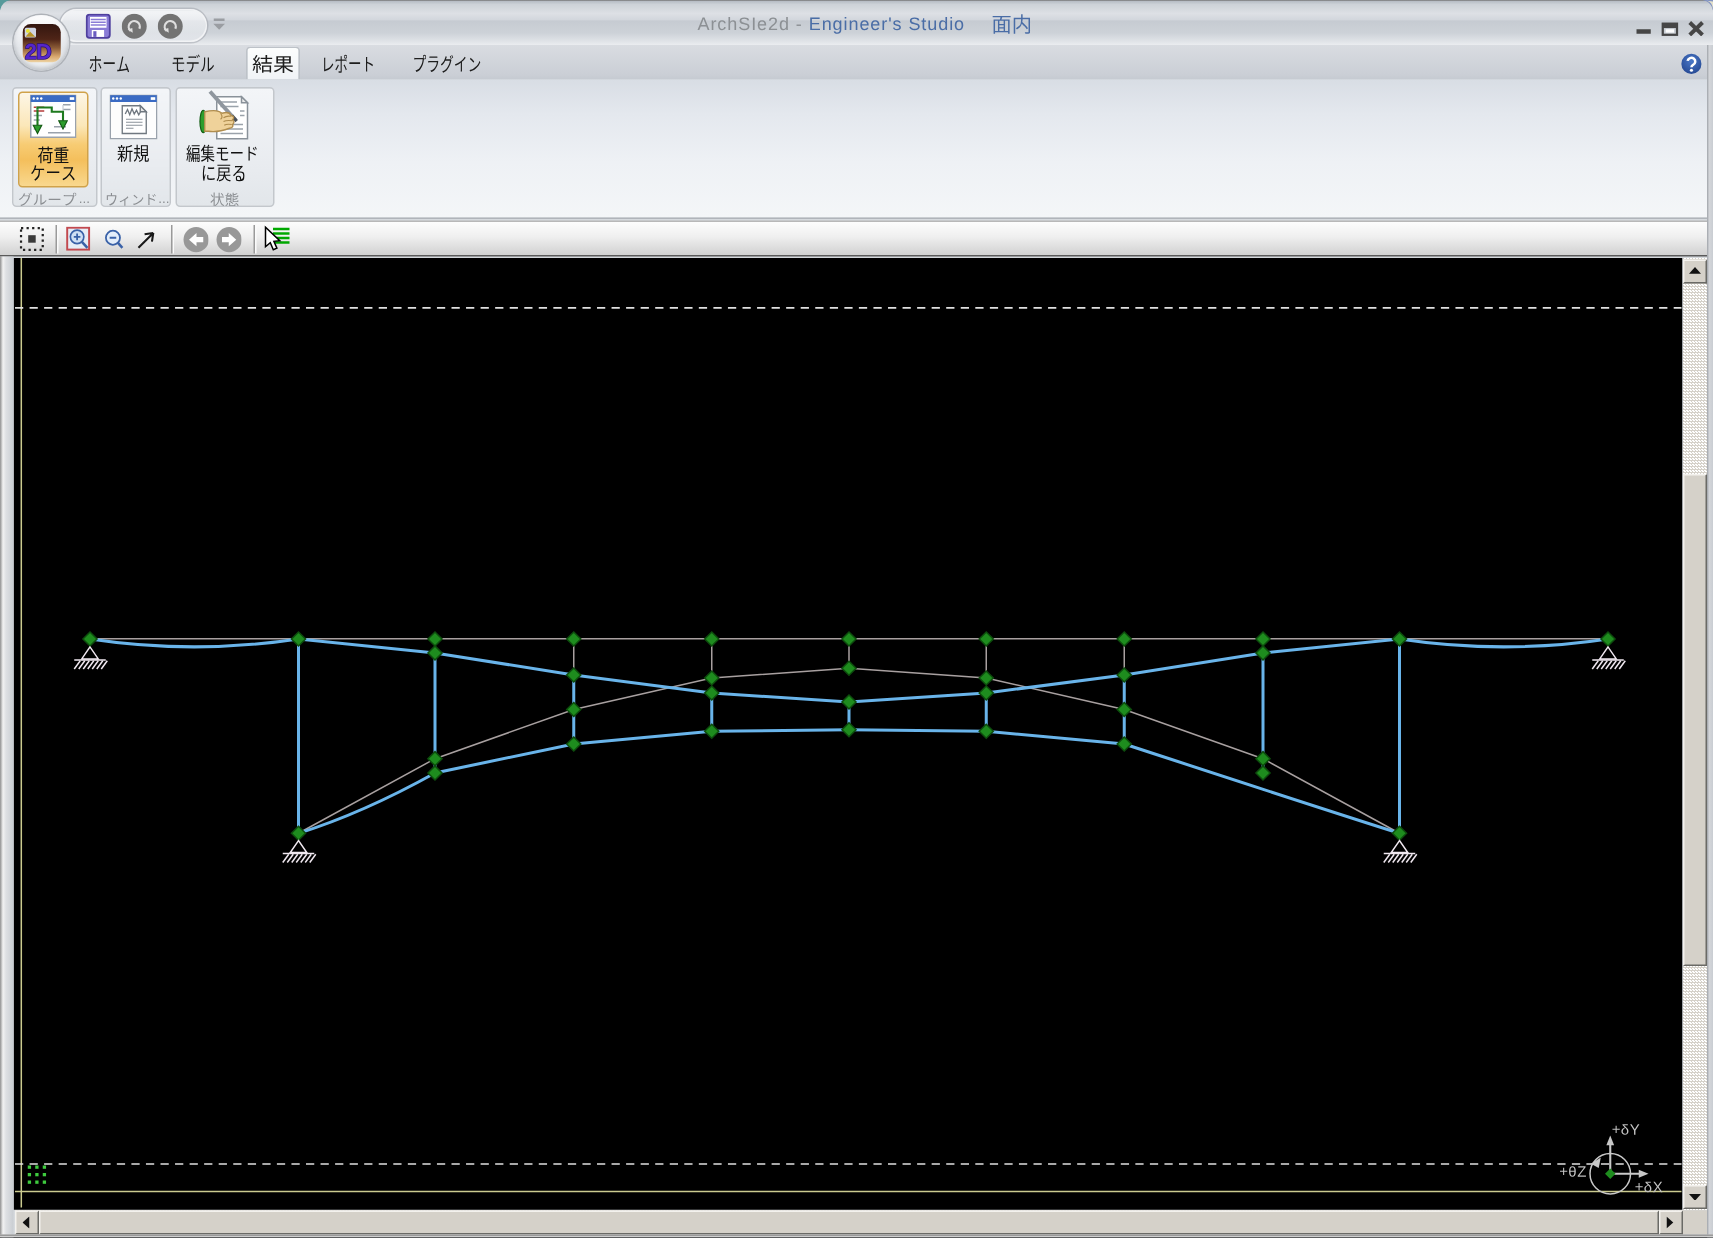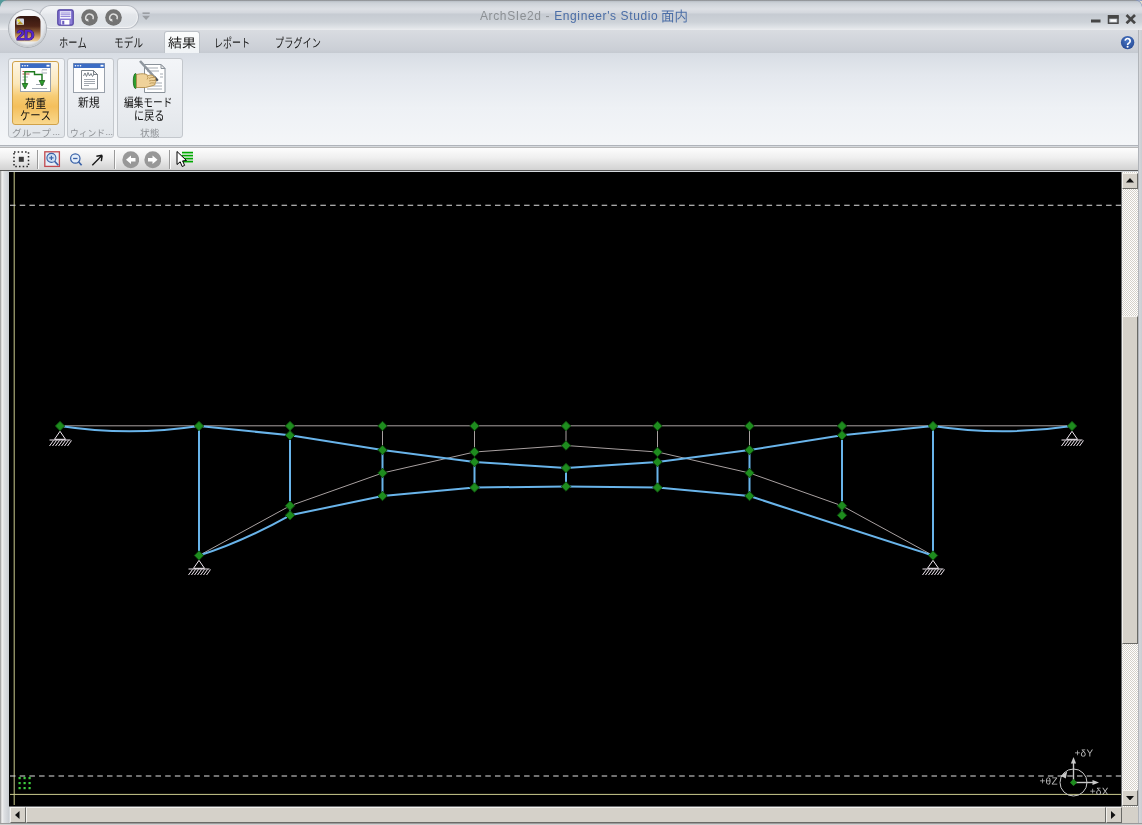--- a/index.html
+++ b/index.html
@@ -34,21 +34,21 @@
     </svg>
 <svg class="abs" style="left:105.0px;top:9px" width="17" height="17">
 <circle cx="8.5" cy="8.5" r="8.3" fill="#737373"></circle>
 <path d="M6.1,11.6 A3.7,3.7 0 1 1 11.9,10.2" fill="none" stroke="#dedede" stroke-width="1.5"></path>
 <path d="M4.1,10.6 L7.5,12.9 L7.2,9.7 Z" fill="#dedede"></path>
     </svg>
 <svg class="abs" style="left:140.5px;top:12px" width="11" height="10">
       <line x1="1.5" y1="1.2" x2="8.7" y2="1.2" stroke="#9a9da2" stroke-width="1.6"></line>
       <path d="M1.2,3.8 L9,3.8 L5.1,7.9 Z" fill="#9a9da2"></path>
     </svg>
-<div class="abs" style="left:480px;top:9px;font-size:12px;letter-spacing:0.62px;color:#8c9094;white-space:nowrap">ArchSIe2d - <span style="color:#4a6da6">Engineer's Studio</span></div>
+<div class="abs" style="left:465px;top:9px;font-size:12px;letter-spacing:0.62px;color:#8c9094;white-space:nowrap">ArchSIe2d - <span style="color:#4a6da6">Engineer's Studio</span></div>
 <svg style="position:absolute;left:660.5px;top:9.5px;overflow:visible" width="27" height="14.5">
       <path transform="translate(0,11.5) scale(1.1250,1.0890)" d="M4.66 -4.27 L7.20 -4.27 L7.20 -3.00 L4.66 -3.00 L4.66 -4.27 Z M4.66 -5.00 L4.66 -7.00 L7.20 -7.00 L7.20 -5.00 L4.66 -5.00 Z M4.66 -2.27 L7.20 -2.27 L7.20 -0.83 L4.66 -0.83 L4.66 -2.27 Z M0.69 -10.00 L0.69 -9.12 L5.31 -9.12 Q5.23 -8.70 5.16 -8.46 Q5.09 -8.22 4.98 -7.83 L1.23 -7.83 L1.23 0.86 L2.11 0.86 L2.11 0.00 L9.83 0.00 L9.83 0.86 L10.73 0.86 L10.73 -7.83 L5.91 -7.83 L6.38 -9.12 L11.33 -9.12 L11.33 -10.00 L0.69 -10.00 Z M2.11 -0.83 L2.11 -7.00 L3.83 -7.00 L3.83 -0.83 L2.11 -0.83 Z M9.83 -0.83 L8.03 -0.83 L8.03 -7.00 L9.83 -7.00 L9.83 -0.83 Z M13.17 -8.88 L13.17 0.94 L14.06 0.94 L14.06 -8.00 L17.53 -8.00 Q17.47 -6.23 17.25 -5.13 Q17.03 -4.03 14.38 -2.45 Q14.59 -2.27 14.74 -2.09 Q14.89 -1.91 15.03 -1.69 Q16.64 -2.73 17.08 -3.37 Q17.52 -4.00 17.97 -5.28 Q19.06 -4.16 19.67 -3.46 Q20.28 -2.77 20.89 -1.86 L21.64 -2.52 Q20.89 -3.52 20.16 -4.30 Q19.42 -5.08 18.23 -6.25 Q18.36 -6.84 18.39 -7.14 Q18.42 -7.44 18.44 -8.00 L21.94 -8.00 L21.94 -0.33 Q21.94 -0.08 21.91 -0.04 Q21.88 0.00 21.64 0.00 Q21.39 0.00 20.98 0.01 Q20.58 0.02 19.73 -0.02 Q19.86 0.23 19.93 0.44 Q20.00 0.64 20.05 0.89 Q21.12 0.89 21.49 0.89 Q21.86 0.89 22.28 0.75 Q22.69 0.59 22.76 0.45 Q22.83 0.31 22.83 -0.31 L22.83 -8.88 L18.45 -8.88 L18.45 -11.00 L17.55 -11.00 L17.55 -8.88 L13.17 -8.88 Z" fill="#4a6da6"></path>
     </svg>
 <svg class="abs" style="left:1085px;top:8px" width="55" height="16">
 <rect x="6" y="11.5" width="9.5" height="3" fill="#464646"></rect>
 <rect x="23.5" y="7.8" width="9.5" height="7.4" fill="none" stroke="#464646" stroke-width="1.5"></rect>
 <rect x="23" y="7.3" width="10.5" height="3.4" fill="#464646"></rect>
 <rect x="25.5" y="11.5" width="5.5" height="2.2" fill="#fdfdfd"></rect>
 <g stroke="#464646" stroke-width="2.6">
         <line x1="41.5" y1="7" x2="50" y2="15.3"></line>

